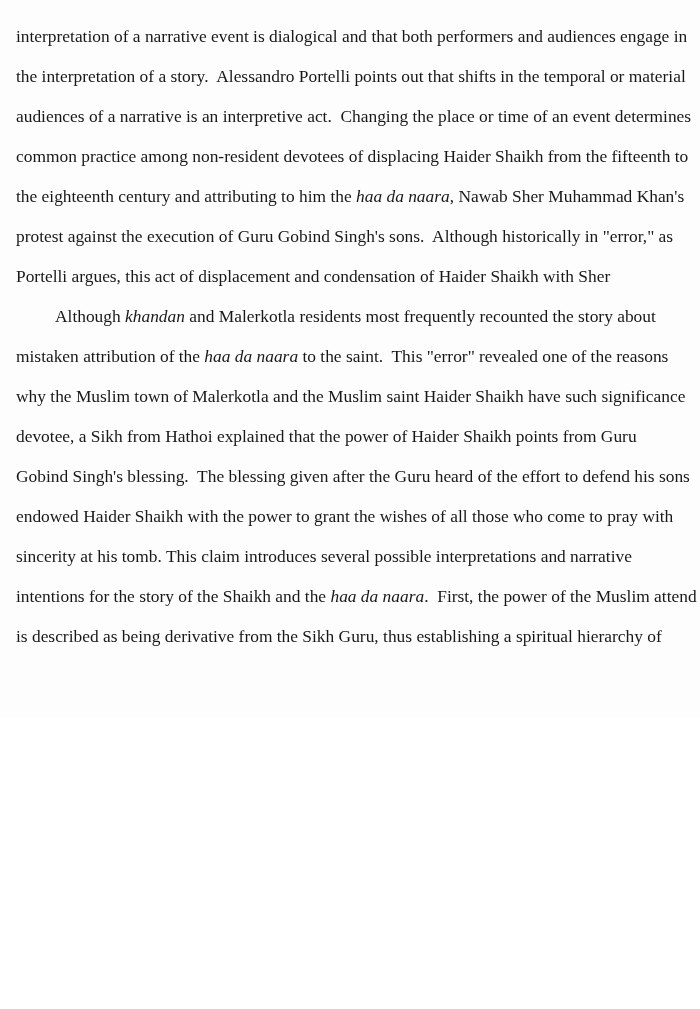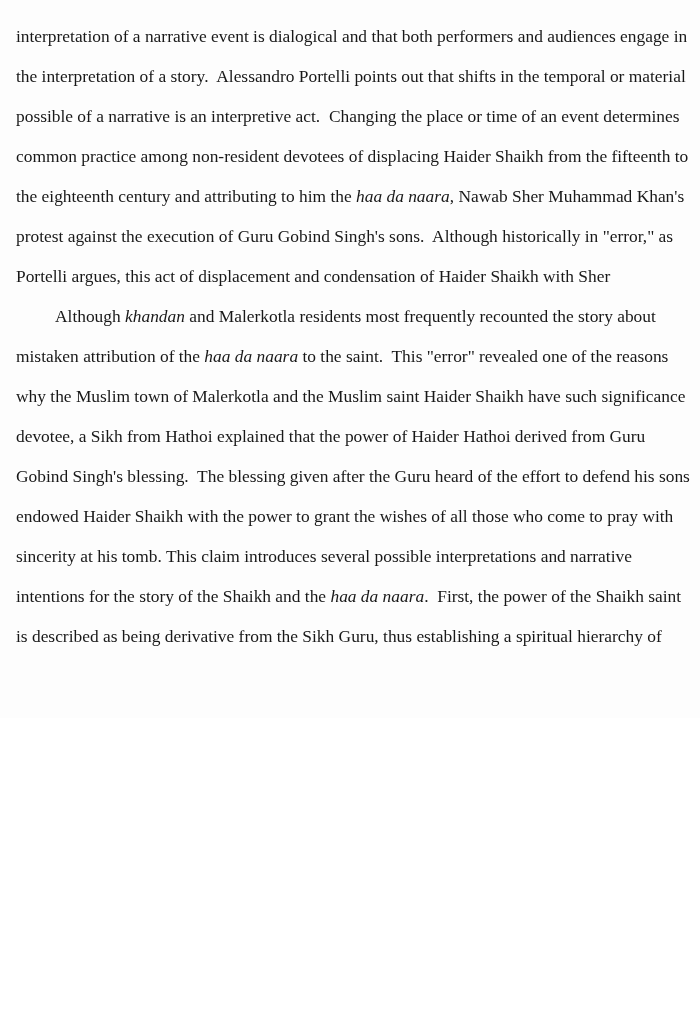--- a/index.html
+++ b/index.html
@@ -46,29 +46,29 @@
     color: #c2410c;
   }
 </style>
 </head>
 <body>
 
 <div class="page">
   <div class="text-block">
       <div class="line"><span>interpretation of a narrative event is dialogical and that both performers and audiences engage in</span></div>
       <div class="line"><span>the interpretation of a story.  Alessandro Portelli points out that shifts in the temporal or material</span></div>
-      <div class="line"><span>possible of a narrative is an interpretive act.  Changing the place or time of an event determines</span></div>
+      <div class="line"><span>audiences of a narrative is an interpretive act.  Changing the place or time of an event determines</span></div>
       <div class="line"><span>common practice among non-resident devotees of displacing Haider Shaikh from the fifteenth to</span></div>
       <div class="line"><span>the eighteenth century and attributing to him the </span><i>haa da naara</i><span>, Nawab Sher Muhammad Khan's</span></div>
       <div class="line"><span>protest against the execution of Guru Gobind Singh's sons.  Although historically in "error," as</span></div>
       <div class="line"><span>Portelli argues, this act of displacement and condensation of Haider Shaikh with Sher</span></div>
       <div class="line indent"><span>Although </span><i>khandan</i><span> and Malerkotla residents most frequently recounted the story about</span></div>
       <div class="line"><span>mistaken attribution of the </span><i>haa da naara</i><span> to the saint.  This "error" revealed one of the reasons</span></div>
       <div class="line"><span>why the Muslim town of Malerkotla and the Muslim saint Haider Shaikh have such significance</span></div>
-      <div class="line"><span>devotee, a Sikh from Hathoi explained that the power of Haider Hathoi derived from Guru</span></div>
+      <div class="line"><span>devotee, a Sikh from Hathoi explained that the power of Haider Shaikh points from Guru</span></div>
       <div class="line"><span>Gobind Singh's blessing.  The blessing given after the Guru heard of the effort to defend his sons</span></div>
       <div class="line"><span>endowed Haider Shaikh with the power to grant the wishes of all those who come to pray with</span></div>
       <div class="line"><span>sincerity at his tomb. This claim introduces several possible interpretations and narrative</span></div>
-      <div class="line"><span>intentions for the story of the Shaikh and the </span><i>haa da naara</i><span>.  First, the power of the Shaikh saint</span></div>
+      <div class="line"><span>intentions for the story of the Shaikh and the </span><i>haa da naara</i><span>.  First, the power of the Muslim attend</span></div>
       <div class="line"><span>is described as being derivative from the Sikh Guru, thus establishing a spiritual hierarchy of</span></div>
     </div>
   <div class="page-number">147</div>
 </div>
 
 </body></html>

